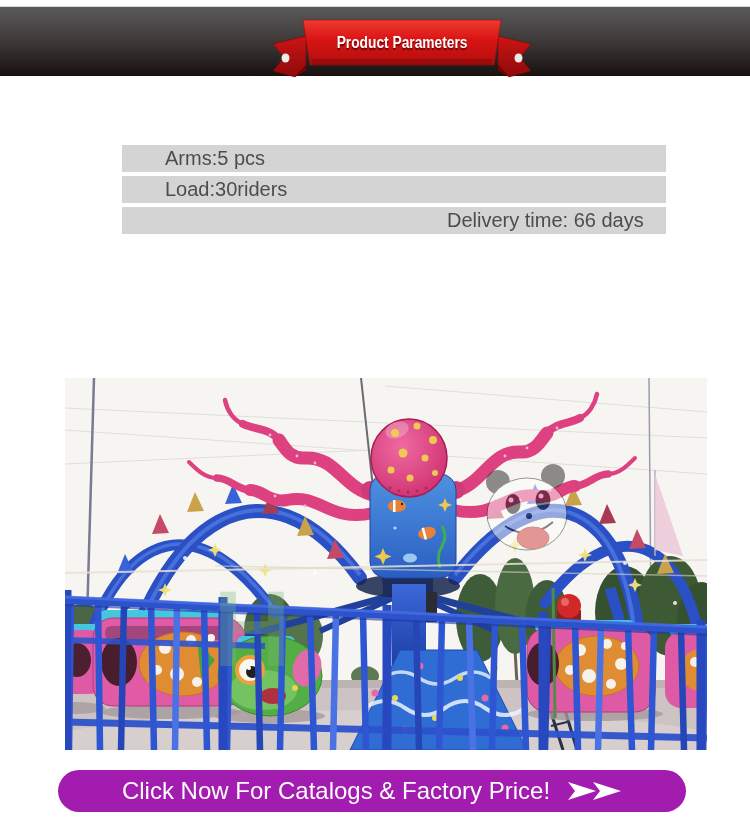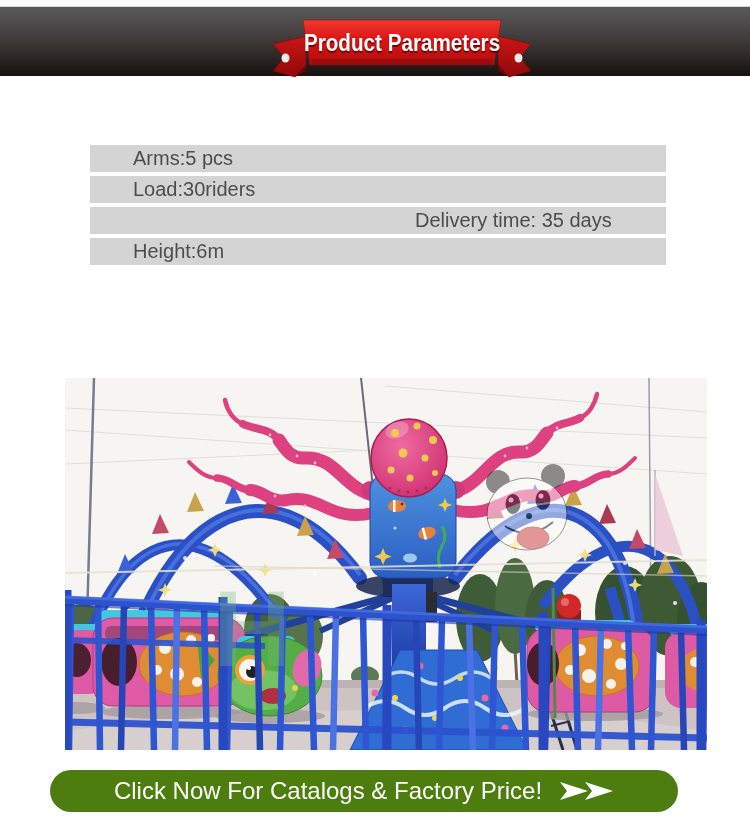--- a/index.html
+++ b/index.html
@@ -10,38 +10,38 @@
   
   .header-bar{
     position:absolute;left:0;top:6px;width:750px;height:69px;
     background:linear-gradient(180deg,#5a5a5c 0%,#3a3533 55%,#16100e 100%);
     border-top:1px solid #d6d6d6;
   }
   .ribbon{position:absolute;left:273px;top:12px;width:258px;height:62px;}
   .ribbon svg{position:absolute;left:0;top:0;}
   .ribbon-label{
     position:absolute;left:0;top:13px;width:100%;text-align:center;
-    color:#ffffff;font-size:24px;font-weight:bold;line-height:22px;
+    color:#ffffff;font-size:16px;font-weight:bold;line-height:22px;
     text-shadow:0 2px 1px rgba(90,0,0,.85);
   }
   .ribbon-label span{display:inline-block;transform:scaleX(.86);transform-origin:center;white-space:nowrap;}
   
   .params{position:absolute;left:90px;top:145px;width:576px;}
   .p-row{
     height:27px;margin-bottom:4px;background:#d4d4d4;position:relative;
-    color:#4d4d4d;font-size:20px;line-height:27px;
+    color:#4d4d4d;font-size:20px;line-height:27px;margin-left:32px;
   }
   .p-left{position:absolute;left:43px;white-space:nowrap;}
   .p-right{position:absolute;left:325px;white-space:nowrap;}
   
   .photo{position:absolute;left:65px;top:378px;width:642px;height:372px;}
   
   .cta{
-    position:absolute;left:50px;top:770px;width:628px;height:42px;
-    background:#4d7c0f;border:none;border-radius:21px;cursor:pointer;
+    position:absolute;left:58px;top:770px;width:628px;height:42px;
+    background:#a21caf;border:none;border-radius:21px;cursor:pointer;
     display:flex;align-items:center;justify-content:center;
   }
   .cta-label{color:#fdfdfd;font-size:24px;line-height:42px;white-space:nowrap;
     font-family:"Liberation Sans", sans-serif;}
   .cta-arrows{margin-left:18px;display:block;}
 </style>
 </head>
 <body>
 
 <div class="header-bar">
@@ -77,25 +77,21 @@
 </div>
 
 <div class="params">
   <div class="p-row">
     <span class="p-left">Arms:5 pcs</span>
   </div>
   <div class="p-row">
     <span class="p-left">Load:30riders</span>
   </div>
   <div class="p-row">
-    <span class="p-right">Delivery time: 35 days</span>
-  </div>
-  <div class="p-row">
-    <span class="p-left">Height:6m</span>
-    <span class="p-right"></span>
+    <span class="p-right">Delivery time: 66 days</span>
   </div>
 </div>
 
 <div class="photo">
 <svg width="642" height="372" viewBox="0 0 642 372">
   <defs>
     <linearGradient id="gBody" x1="0" y1="0" x2="0" y2="1">
       <stop offset="0" stop-color="#4e92e0"></stop>
           <stop offset="1" stop-color="#2a5ec2"></stop>
     </linearGradient>

